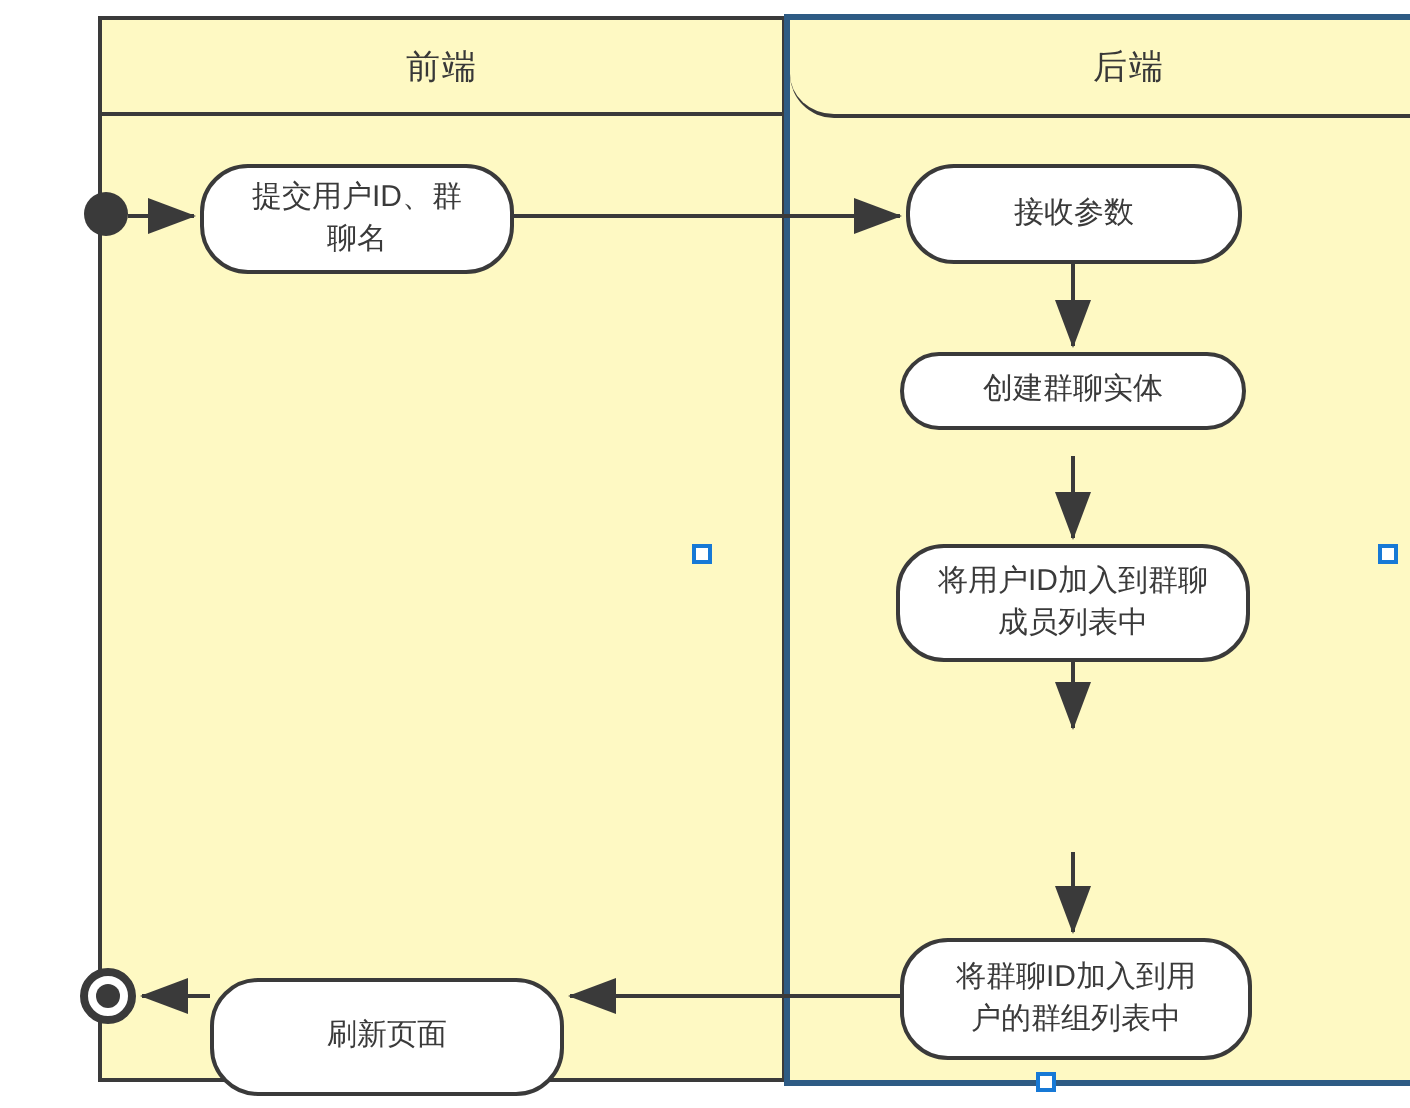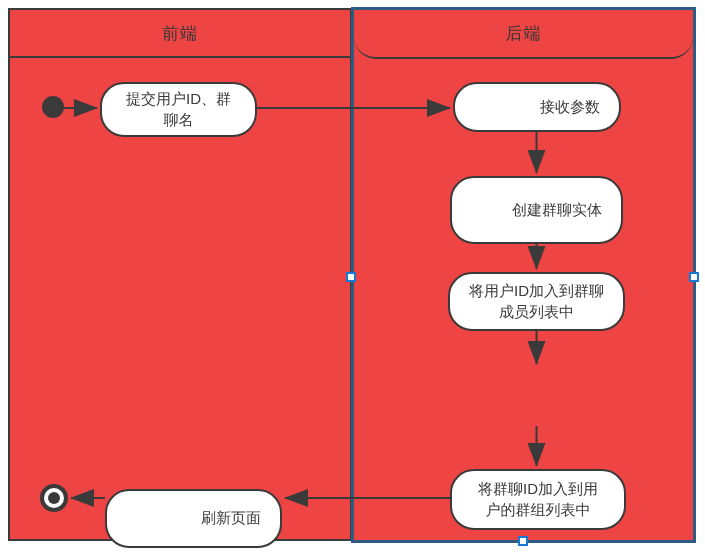--- a/index.html
+++ b/index.html
@@ -12,22 +12,23 @@
     position: relative;
     width: 705px;
     height: 554px;
     background: #ffffff;
     overflow: hidden;
   }
 
   
   .lane {
     position: absolute;
-    background: #ef4444;
+    background: #fef9c3;
     z-index: 1;
+    margin-left: 41px;
   }
   .lane-frontend {
     left: 8px; top: 8px;
     width: 344px; height: 533px;
     border: 2px solid #3a3a3a;
   }
   .lane-backend {
     left: 351px; top: 7px;
     width: 345px; height: 536px;
     border: 3px solid #2e5b84;
@@ -56,21 +57,21 @@
   .edges line { stroke: #3a3a3a; stroke-width: 2; }
 
   
   .node {
     position: absolute;
     z-index: 3;
     background: #ffffff;
     border: 2px solid #3a3a3a;
     display: flex;
     align-items: center;
-    justify-content: flex-end;
+    justify-content: center;
     text-align: center;
     font-size: 15px;
     line-height: 1.35;
     color: #3a3a3a;
     padding: 0 19px;
   }
   .node.action { border-radius: 24px; }
 
   .initial-node {
     position: absolute;
@@ -94,21 +95,21 @@
   }
   .final-node .final-dot {
     width: 12px; height: 12px;
     border-radius: 50%;
     background: #3a3a3a;
   }
 
   
   .n-submit    { left: 100px; top:  82px; width: 157px; height: 55px; border-radius: 20px; }
   .n-receive   { left: 453px; top:  82px; width: 168px; height: 50px; border-radius: 22px; }
-  .n-create    { left: 450px; top: 176px; width: 173px; height: 68px; border-radius: 23px; }
+  .n-create    { left: 450px; top: 176px; width: 173px; height: 39px; border-radius: 23px; }
   .n-add-user  { left: 448px; top: 272px; width: 177px; height: 59px; }
   .n-save      { left: 448px; top: 367px; width: 178px; height: 59px; }
   .n-add-group { left: 450px; top: 469px; width: 176px; height: 61px; }
   .n-refresh   { left: 105px; top: 469px; width: 177px; height: 59px; border-radius: 23px; margin-top: 20px; }
 
   
   .handle {
     position: absolute;
     z-index: 4;
     width: 10px; height: 10px;

